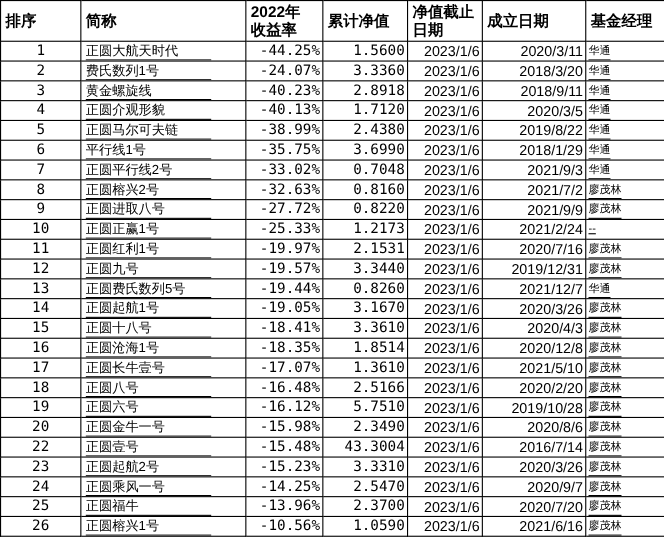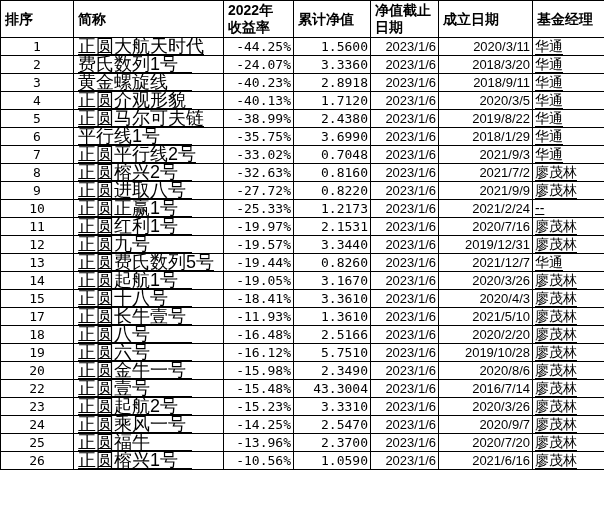--- a/index.html
+++ b/index.html
@@ -33,38 +33,38 @@
     white-space: pre-line;
     padding: 0 2px 0 4px;
   }
   tbody tr { height: 18px; }
   tbody td { font-size: 13px; line-height: 17px; }
   td.rank {
     text-align: center;
     font-family: "DejaVu Sans Mono", monospace;
     font-size: 13px;
   }
-  td.name { font-size: 18px; padding-left: 4px; margin-left: 16px; }
+  td.name { font-size: 12px; padding-left: 4px; margin-left: 16px; }
   td.name .u-name {
     display: inline-block;
     min-width: 114px;
     border-bottom: 1px solid #000000;
     line-height: 15px;
   }
   td.num {
     text-align: right;
     font-family: "DejaVu Sans Mono", monospace;
     padding-right: 2px;
   }
   td.date {
     text-align: right;
     font-size: 13px;
     padding-right: 2px;
   }
-  td.manager { font-size: 14px; padding-left: 2px; text-decoration: underline; }
+  td.manager { font-size: 10px; padding-left: 2px; text-decoration: underline; }
   td.manager .u-mgr {
     display: inline-block;
     border-bottom: 1px solid #000000;
     line-height: 15px;
   }
 </style>
 </head>
 <body>
 
 <table class="fund-table">
@@ -220,23 +220,32 @@
       <tr>
         <td class="rank">15</td>
         <td class="name"><span class="u-name">正圆十八号</span></td>
         <td class="num">-18.41%</td>
         <td class="num">3.3610</td>
         <td class="date">2023/1/6</td>
         <td class="date">2020/4/3</td>
         <td class="manager"><span class="u-mgr">廖茂林</span></td>
       </tr>
       <tr>
+        <td class="rank">16</td>
+        <td class="name"><span class="u-name">正圆沧海1号</span></td>
+        <td class="num">-18.35%</td>
+        <td class="num">1.8514</td>
+        <td class="date">2023/1/6</td>
+        <td class="date">2020/12/8</td>
+        <td class="manager"><span class="u-mgr">廖茂林</span></td>
+      </tr>
+      <tr>
         <td class="rank">17</td>
         <td class="name"><span class="u-name">正圆长牛壹号</span></td>
-        <td class="num">-11.93%</td>
+        <td class="num">-17.07%</td>
         <td class="num">1.3610</td>
         <td class="date">2023/1/6</td>
         <td class="date">2021/5/10</td>
         <td class="manager"><span class="u-mgr">廖茂林</span></td>
       </tr>
       <tr>
         <td class="rank">18</td>
         <td class="name"><span class="u-name">正圆八号</span></td>
         <td class="num">-16.48%</td>
         <td class="num">2.5166</td>

